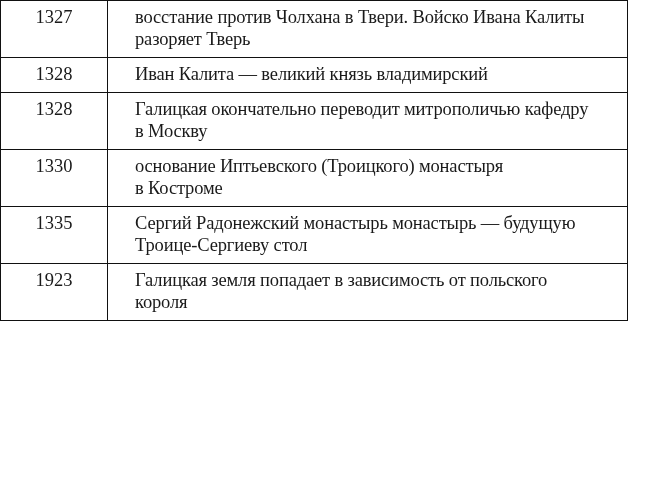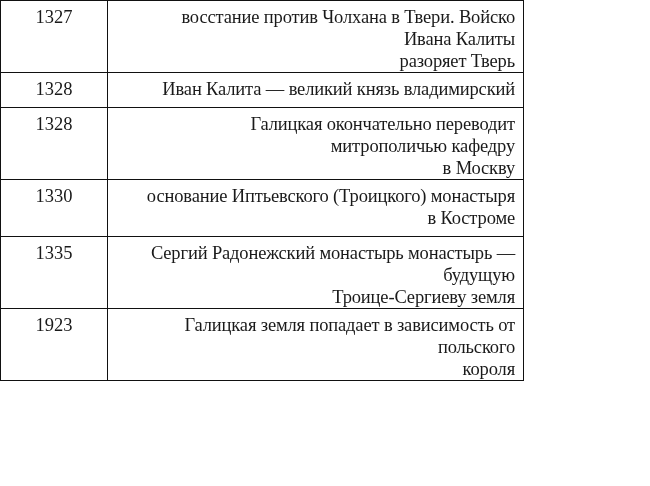--- a/index.html
+++ b/index.html
@@ -1,39 +1,38 @@
 <!DOCTYPE html>
 <html><head>
   <meta charset="utf-8">
   <style>
     html, body { margin: 0; padding: 0; background: #ffffff; }
     body { width: 650px; height: 486px; overflow: hidden; }
     .tbl {
       position: absolute; left: 0; top: 0;
-      width: 524px;
+      width: 628px;
       border-collapse: collapse;
       font-family: "Liberation Serif", "DejaVu Serif", serif;
       font-size: 18.5px;
       color: #1a1a1a;
       line-height: 22px;
     }
     .tbl td {
       border: 1.5px solid #111;
       vertical-align: top;
       padding: 0;
     }
     .tbl td.year {
       width: 106px;
       text-align: center;
       padding-top: 5px;
     }
     .tbl td.event {
       padding: 5px 8px 0 27px;
       letter-spacing: -0.15px;
-      text-align: right;
     }
     .tbl tr.r2 { height: 57px; }
     .tbl tr.r1 { height: 35px; }
     .tbl tr:first-child td { border-top: 1.5px solid #111; }
   </style>
 </head>
 <body>
 
 <table class="tbl">
   <tbody>
@@ -61,21 +60,21 @@
       <td class="year">1330</td>
       <td class="event">
         <div>основание Иптьевского (Троицкого) монастыря</div>
         <div>в Костроме</div>
       </td>
     </tr>
     <tr class="r2">
       <td class="year">1335</td>
       <td class="event">
         <div>Сергий Радонежский монастырь монастырь — будущую</div>
-        <div>Троице-Сергиеву земля</div>
+        <div>Троице-Сергиеву стол</div>
       </td>
     </tr>
     <tr class="r2">
       <td class="year">1923</td>
       <td class="event">
         <div>Галицкая земля попадает в зависимость от польского</div>
         <div>короля</div>
       </td>
     </tr>
   </tbody>

